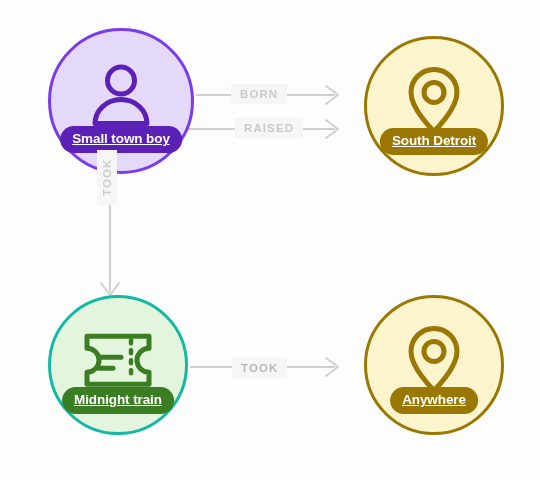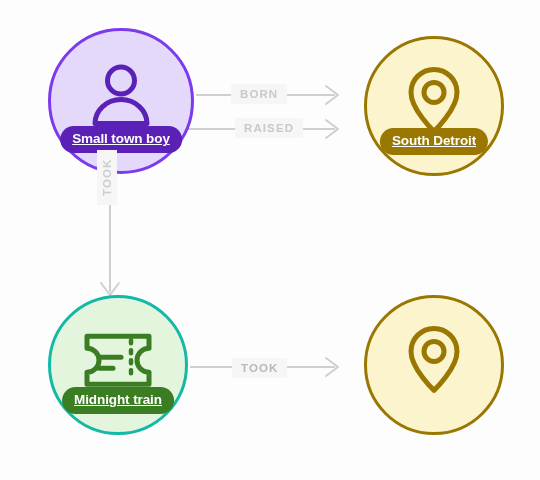--- a/index.html
+++ b/index.html
@@ -185,18 +185,19 @@
     <line x1="20" y1="38" x2="34" y2="38" stroke="#3a7d22" stroke-width="5" stroke-linecap="round"></line>
   </svg>
   <span class="node-pill">Midnight train</span>
 </div>
 
 <div class="node" id="node-anywhere">
   <svg class="node-icon" width="62" height="70" viewBox="0 0 62 70">
     <path d="M 31 66 C 31 66 54 44 54 27 A 23 23 0 0 0 8 27 C 8 44 31 66 31 66 Z" fill="none" stroke="#9a7700" stroke-width="5" stroke-linejoin="round"></path>
     <circle cx="31" cy="27" r="10" fill="none" stroke="#9a7700" stroke-width="5"></circle>
   </svg>
+  <span class="node-pill">Anywhere</span>
 </div>
 
 <span class="edge-label" id="edge-label-born">BORN</span>
 <span class="edge-label" id="edge-label-raised">RAISED</span>
 <span class="edge-label" id="edge-label-took">TOOK</span>
 <span class="edge-label" id="edge-label-going">TOOK</span>
 
 </body></html>

